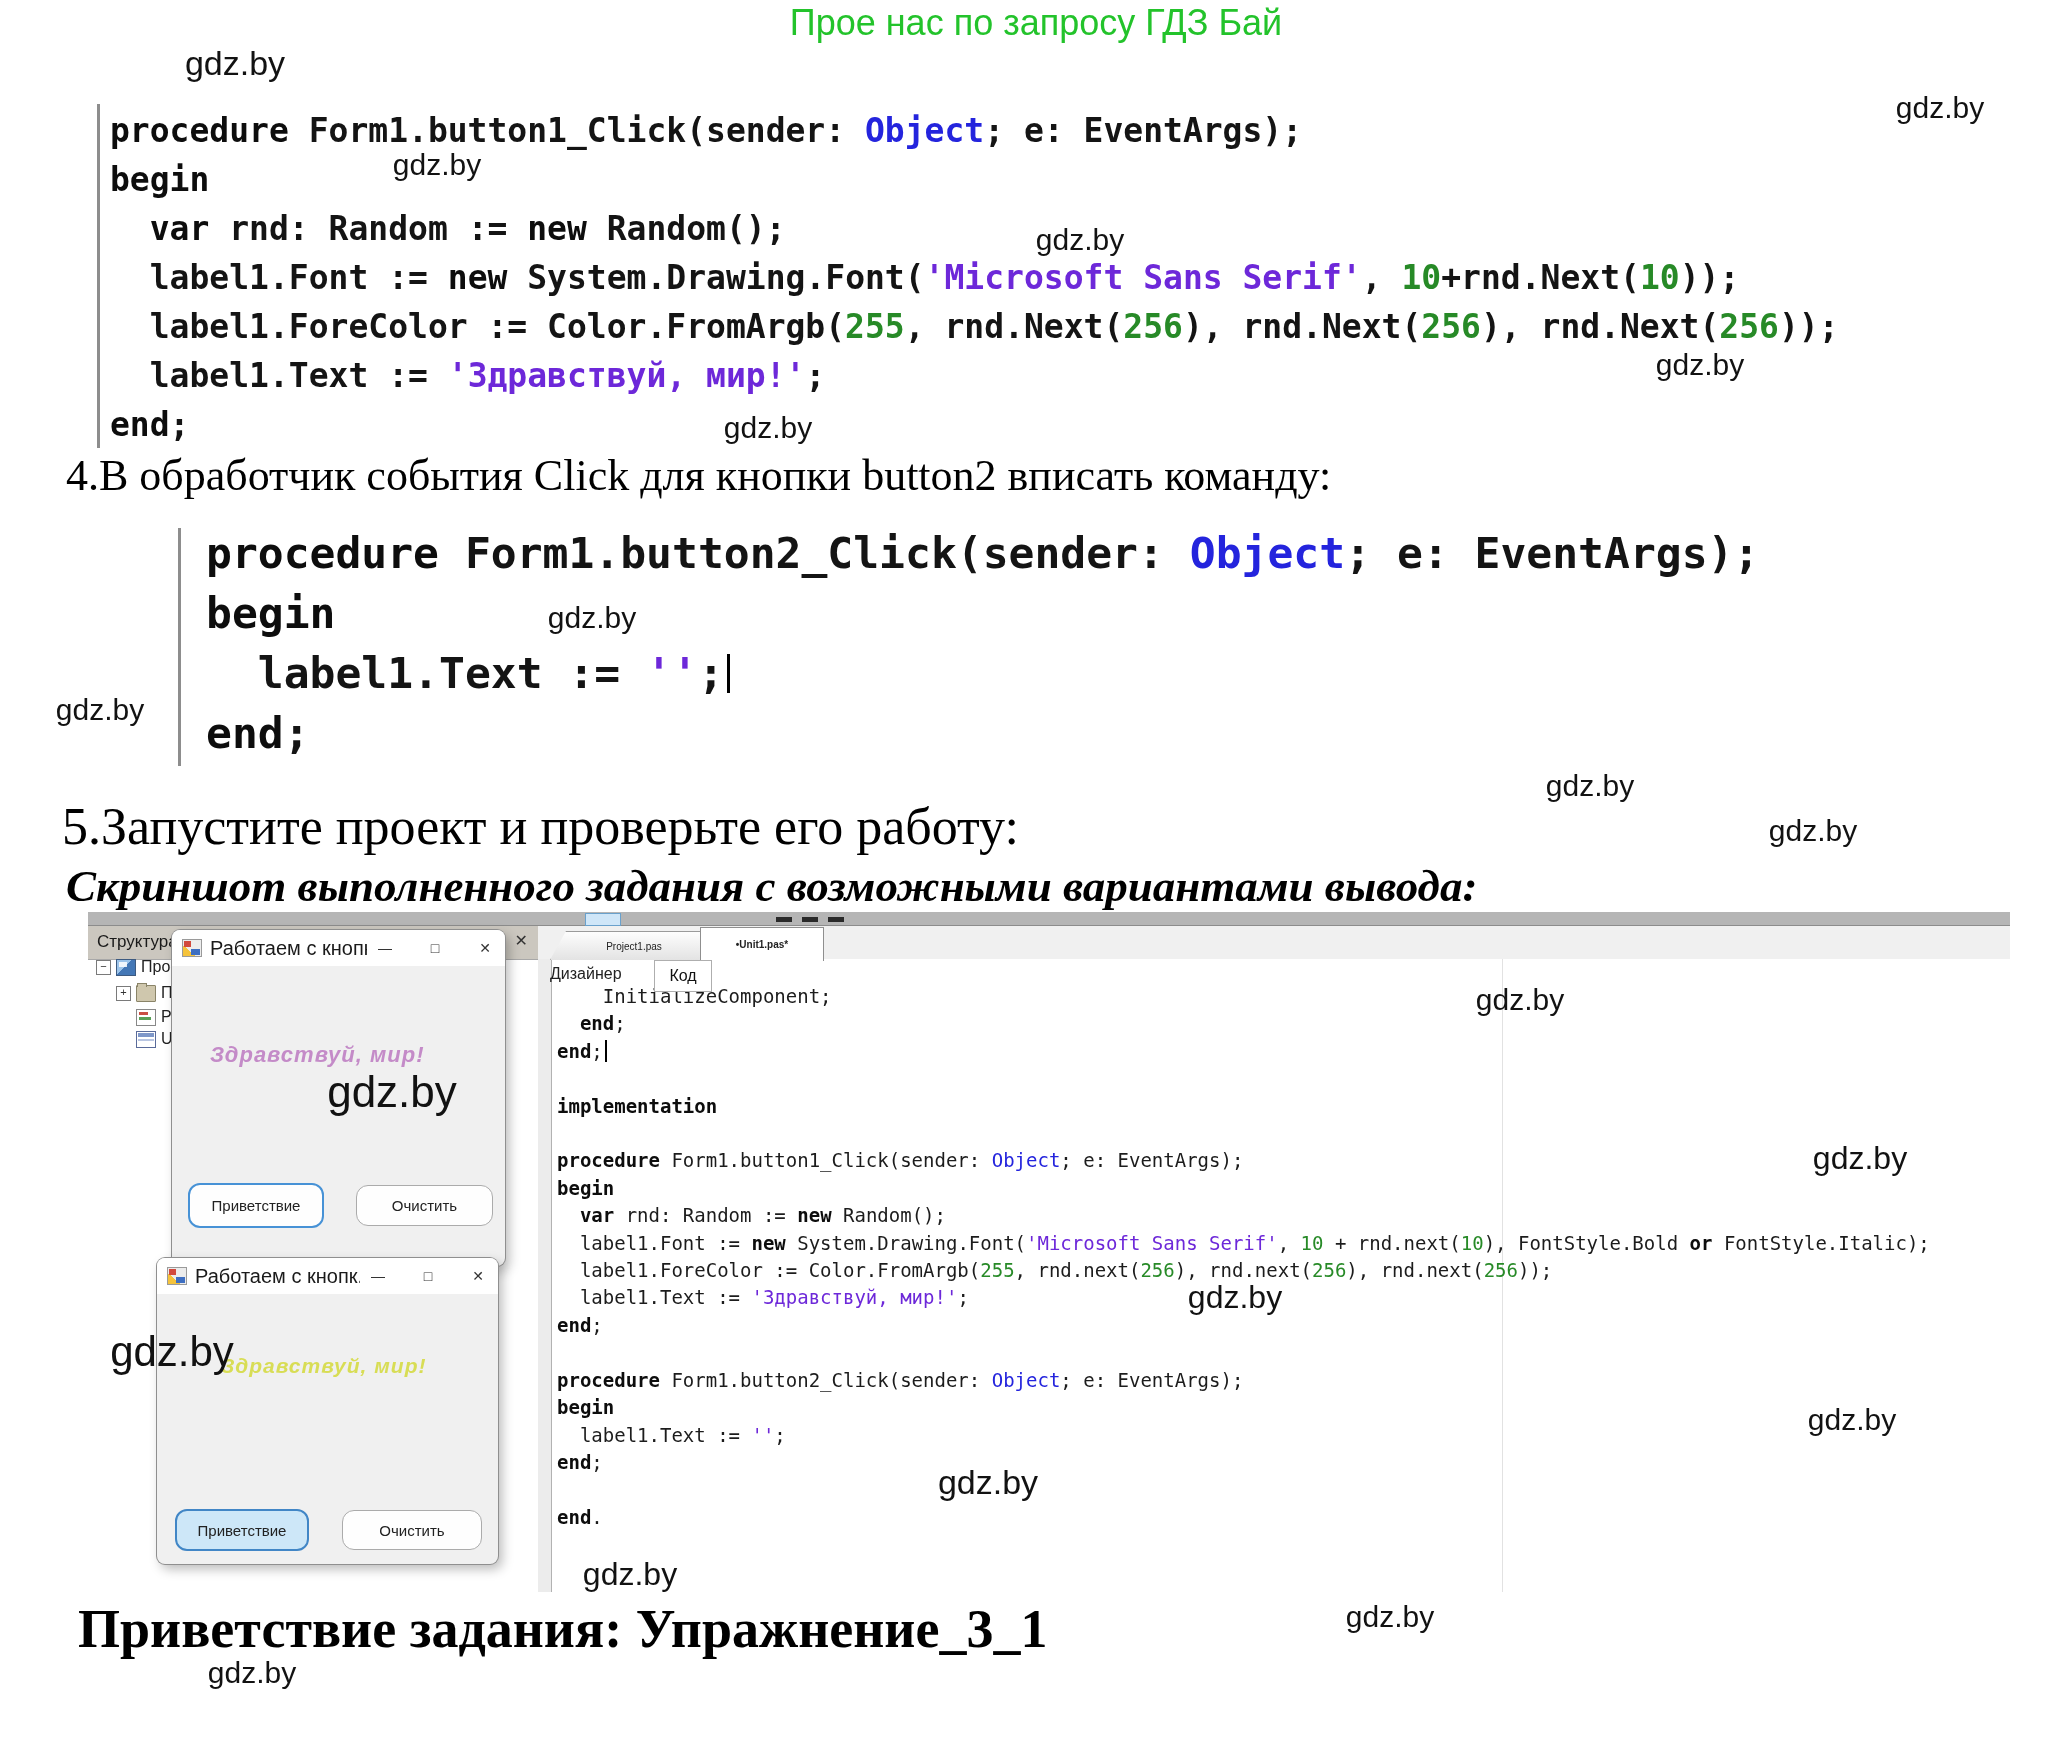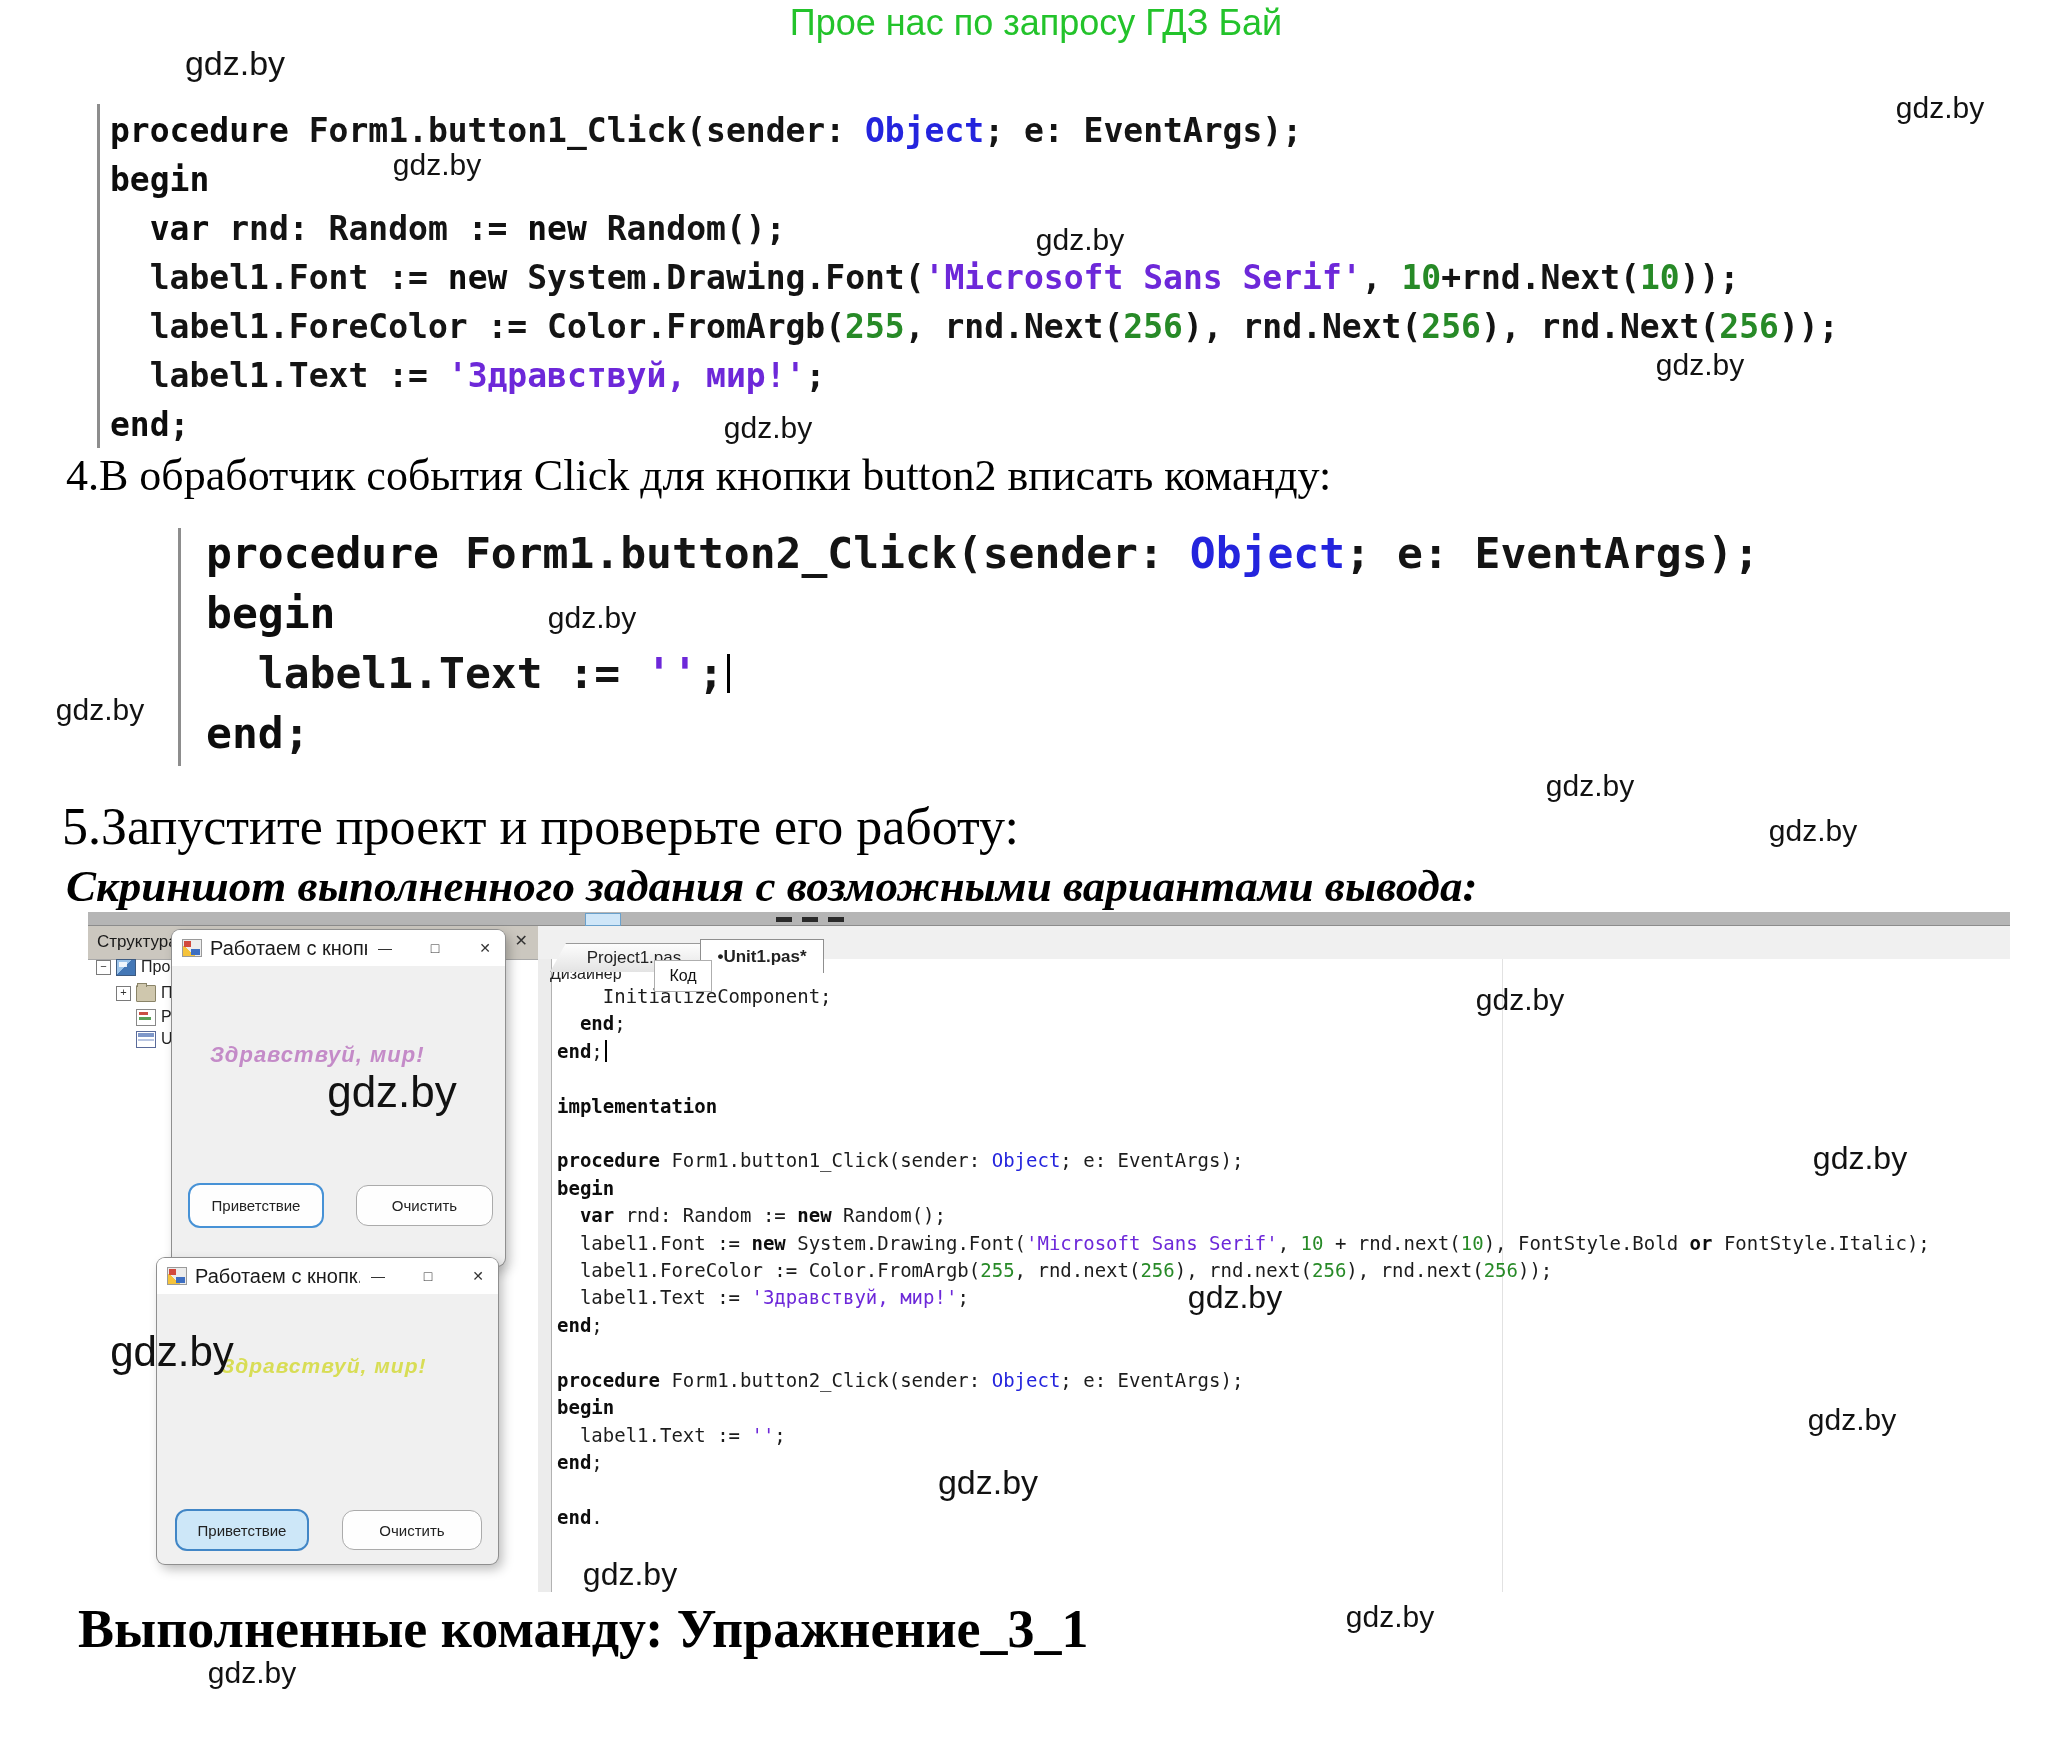--- a/index.html
+++ b/index.html
@@ -56,21 +56,21 @@
   .ic-file1{background:#fff;border:1px solid #888;}
   .ic-file1::before{content:"";position:absolute;left:2px;top:2px;width:9px;height:3px;background:#c94f44;}
   .ic-file1::after{content:"";position:absolute;left:2px;top:7px;width:12px;height:3px;background:#58a058;}
   .ic-file2{background:#fff;border:1px solid #5a6b9a;}
   .ic-file2::before{content:"";position:absolute;left:1px;top:1px;right:1px;height:4px;background:#7e97c9;}
   .ic-file2::after{content:"";position:absolute;left:1px;top:7px;right:1px;height:2px;background:#b9c6e2;}
   .tlabel{font-size:16px;color:#222;}
 
   
   #tabstrip{left:450px;top:14px;width:1472px;height:33px;background:#f0f0f0;border-bottom:1px solid #8f8f8f;}
-  .tab{position:absolute;display:flex;align-items:center;justify-content:center;font-size:17px;color:#222;margin-top:12px;}
+  .tab{position:absolute;display:flex;align-items:center;justify-content:center;font-size:10px;color:#222;}
   #tab1{left:462px;top:19px;width:146px;height:28px;background:linear-gradient(#fdfdfd,#e3e3e3);
         border:1px solid #9a9a9a;border-bottom:none;clip-path:polygon(16px 0,100% 0,100% 100%,0 100%);
         padding-left:10px;z-index:1;}
   #tab2{left:612px;top:15px;width:122px;height:33px;background:#fff;border:1px solid #8f8f8f;border-bottom:none;
         font-weight:700;z-index:3;}
   #subtab1{left:462px;top:53px;font-size:16px;color:#222;}
   #subtab2{left:566px;top:48px;width:56px;height:30px;background:#fff;border:1px solid #aeaeae;
            display:flex;align-items:center;justify-content:center;font-size:16px;color:#111;z-index:3;}
   #gutter{left:450px;top:47px;width:13px;height:633px;background:#ececec;border-right:1px solid #b2b2b2;}
   #codearea{left:464px;top:47px;width:1458px;height:633px;background:#fff;}
@@ -210,21 +210,21 @@
           <span class="wc">□</span>
           <span class="wc">✕</span>
         </span>
       </div>
       <span class="flabel" id="f2label" style="color: rgb(216, 221, 85);">Здравствуй, мир!</span>
       <div class="fbtn" id="f2b1">Приветствие</div>
       <div class="fbtn" id="f2b2">Очистить</div>
     </div>
   </div>
 
-  <div class="abs serifline" id="completed">Выполненные команду: Упражнение_3_1</div>
+  <div class="abs serifline" id="completed">Приветствие задания: Упражнение_3_1</div>
 
   <div id="wms">
       <span class="wm" style="left: 235px; top: 63px; font-size: 34px;">gdz.by</span>
       <span class="wm" style="left: 1940px; top: 108px; font-size: 30px;">gdz.by</span>
       <span class="wm" style="left: 437px; top: 165px; font-size: 30px;">gdz.by</span>
       <span class="wm" style="left: 1080px; top: 240px; font-size: 30px;">gdz.by</span>
       <span class="wm" style="left: 1700px; top: 365px; font-size: 30px;">gdz.by</span>
       <span class="wm" style="left: 768px; top: 428px; font-size: 30px;">gdz.by</span>
       <span class="wm" style="left: 592px; top: 618px; font-size: 30px;">gdz.by</span>
       <span class="wm" style="left: 100px; top: 710px; font-size: 30px;">gdz.by</span>

